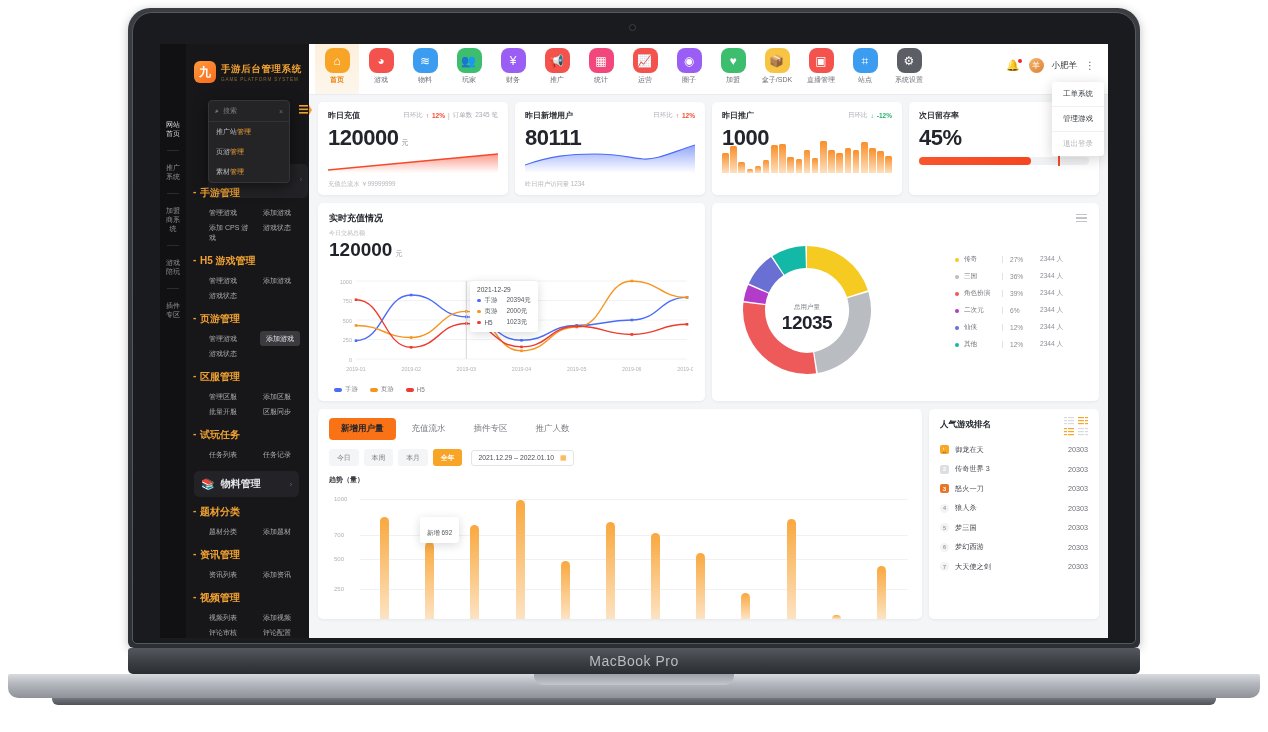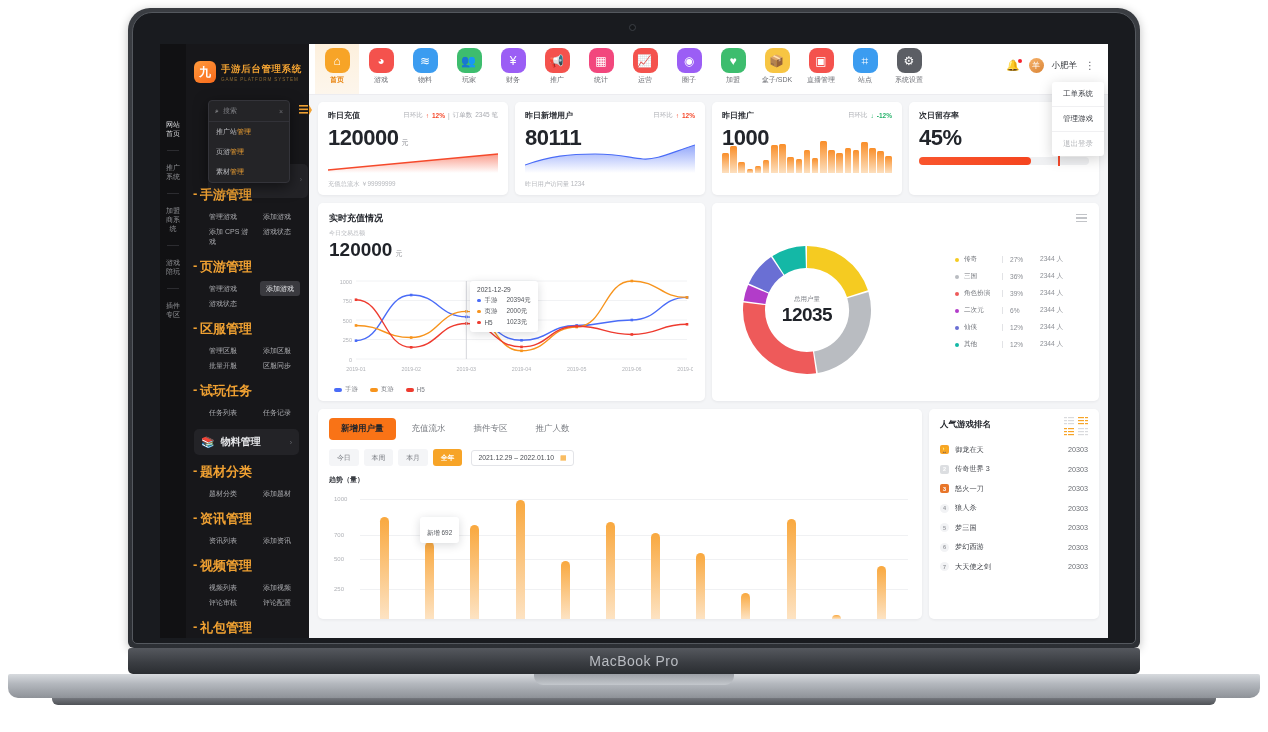--- a/index.html
+++ b/index.html
@@ -108,21 +108,21 @@
   .collapse-btn svg { display: block; }
 
   .ghost-card {
     position: absolute; left: 22px; top: 120px; width: 100px; height: 34px;
     background: #232327; border-radius: 5px;
   }
   .ghost-chev { position: absolute; right: 6px; top: 12px; color: #55565b; font-size: 7px; }
 
   .menu { position: absolute; left: 0; top: 142px; width: 123px; }
   .mgroup { margin-bottom: 9px; padding-left: 14px; }
-  .mg-title { color: #f0a132; font-size: 13px; font-weight: bold; margin-bottom: 5px; position: relative; }
+  .mg-title { color: #f0a132; font-size: 10px; font-weight: bold; margin-bottom: 5px; position: relative; }
   .mg-title::before { content: "-"; position: absolute; left: -7px; color: #f0a132; }
   .mg-links { display: flex; flex-wrap: wrap; }
   .mg-link { width: 54px; color: #a9aaae; font-size: 7px; padding: 2.5px 0 2.5px 9px; }
   .mg-link.sel {
     background: #3a3a3f; color: #e3e4e7; border-radius: 3px;
     width: 40px; text-align: center; padding: 2.5px 3px; margin-left: 6px;
   }
 
   .sec-card {
     margin: 2px 10px 8px 8px; background: #232327; border-radius: 5px;
@@ -211,21 +211,21 @@
   .tt-dot { width: 3.5px; height: 3.5px; border-radius: 50%; }
   .tt-name { width: 18px; }
 
   .legend-line { position: absolute; left: 16px; bottom: 7px; display: flex; gap: 12px; }
   .ll-item { display: flex; align-items: center; gap: 3px; font-size: 6.4px; color: #7c7f85; }
   .ll-sq { width: 8px; height: 4px; border-radius: 2px; }
 
   
   .pie-wrap { position: absolute; left: 30px; top: 42px; width: 130px; height: 130px; }
   .pie-hole {
-    position: absolute; left: 30px; top: 30px; width: 70px; height: 70px;
+    position: absolute; left: 30px; top: 38px; width: 70px; height: 70px;
     border-radius: 50%; background: #fff; display: flex; flex-direction: column;
     align-items: center; justify-content: center;
   }
   .pie-lbl { font-size: 6.5px; color: #7b7e84; }
   .pie-val { font-size: 19px; font-weight: bold; color: #1f2228; letter-spacing: -.5px; }
   .pie-legend { position: absolute; right: 14px; top: 48px; width: 130px; }
   .pl-row { display: flex; align-items: center; font-size: 6.6px; color: #6f7278; height: 17px; }
   .pl-dot { width: 4px; height: 4px; border-radius: 50%; margin-right: 5px; }
   .pl-name { width: 38px; }
   .pl-div { width: 1px; height: 7px; background: #e2e3e6; margin-right: 7px; }
@@ -333,20 +333,28 @@
             </div>
           </div>
 
           <nav class="menu">
             <div class="mgroup">
               <div class="mg-title">手游管理</div>
               <div class="mg-links">
                 <span class="mg-link">管理游戏</span>
                 <span class="mg-link">添加游戏</span>
                 <span class="mg-link">添加 CPS 游戏</span>
+                <span class="mg-link">游戏状态</span>
+              </div>
+            </div>
+            <div class="mgroup">
+              <div class="mg-title">H5 游戏管理</div>
+              <div class="mg-links">
+                <span class="mg-link">管理游戏</span>
+                <span class="mg-link">添加游戏</span>
                 <span class="mg-link">游戏状态</span>
               </div>
             </div>
             <div class="mgroup">
               <div class="mg-title">页游管理</div>
               <div class="mg-links">
                 <span class="mg-link">管理游戏</span>
                 <span class="mg-link sel">添加游戏</span>
                 <span class="mg-link">游戏状态</span>
               </div>

